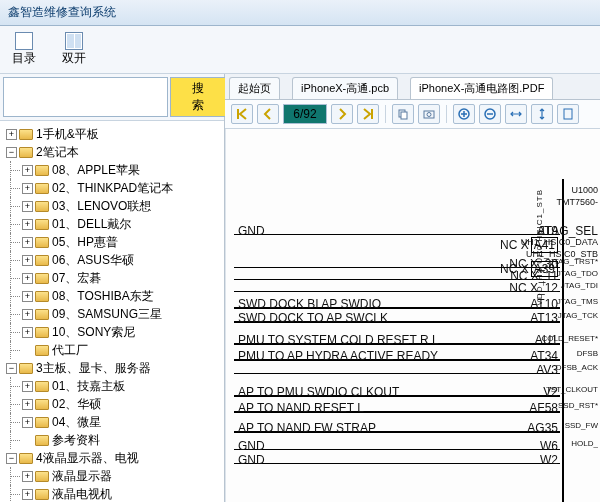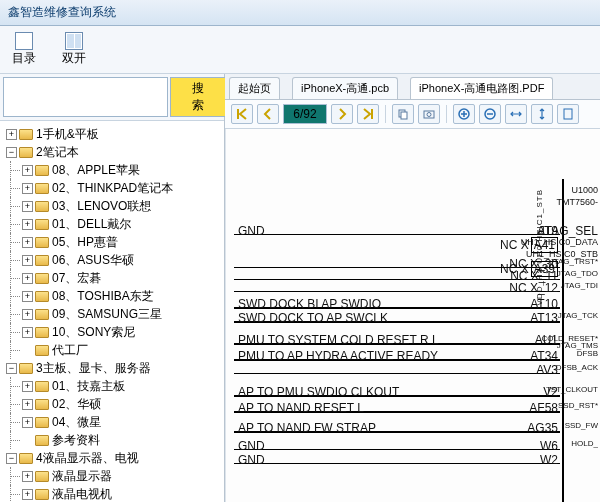--- a/index.html
+++ b/index.html
@@ -188,21 +188,21 @@
         <div style="position: absolute; right: 2px; top: 128px; font-size: 8px;">JTAG_TRST*</div>
         <div class="busline" style="left: 8px; right: 40px; top: 150px;"></div>
         <div style="position: absolute; right: 42px; top: 140px;">NC X_11</div>
         <div style="position: absolute; right: 2px; top: 140px; font-size: 8px;">JTAG_TDO</div>
         <div class="busline" style="left: 8px; right: 40px; top: 162px;"></div>
         <div style="position: absolute; right: 42px; top: 152px;">NC X_12</div>
         <div style="position: absolute; right: 2px; top: 152px; font-size: 8px;">JTAG_TDI</div>
         <div class="busline thick" style="left: 8px; right: 40px; top: 178px;"></div>
         <div style="position: absolute; left: 12px; top: 168px;">SWD DOCK BI AP SWDIO</div>
         <div style="position: absolute; right: 42px; top: 168px;">AT10</div>
-        <div style="position: absolute; right: 2px; top: 168px; font-size: 8px; margin-top: 44px;">JTAG_TMS</div>
+        <div style="position: absolute; right: 2px; top: 168px; font-size: 8px;">JTAG_TMS</div>
         <div class="busline thick" style="left: 8px; right: 40px; top: 192px;"></div>
         <div style="position: absolute; left: 12px; top: 182px;">SWD DOCK TO AP SWCLK</div>
         <div style="position: absolute; right: 42px; top: 182px;">AT13</div>
         <div style="position: absolute; right: 2px; top: 182px; font-size: 8px;">JTAG_TCK</div>
         <div class="busline thick" style="left: 8px; right: 40px; top: 214px;"></div>
         <div style="position: absolute; left: 12px; top: 204px;">PMU TO SYSTEM COLD RESET R L</div>
         <div style="position: absolute; right: 42px; top: 204px;">AU1</div>
         <div style="position: absolute; right: 2px; top: 205px; font-size: 8px;">COLD_RESET*</div>
         <div class="busline thick" style="left: 8px; right: 40px; top: 230px;"></div>
         <div style="position: absolute; left: 12px; top: 220px;">PMU TO AP HYDRA ACTIVE READY</div>

